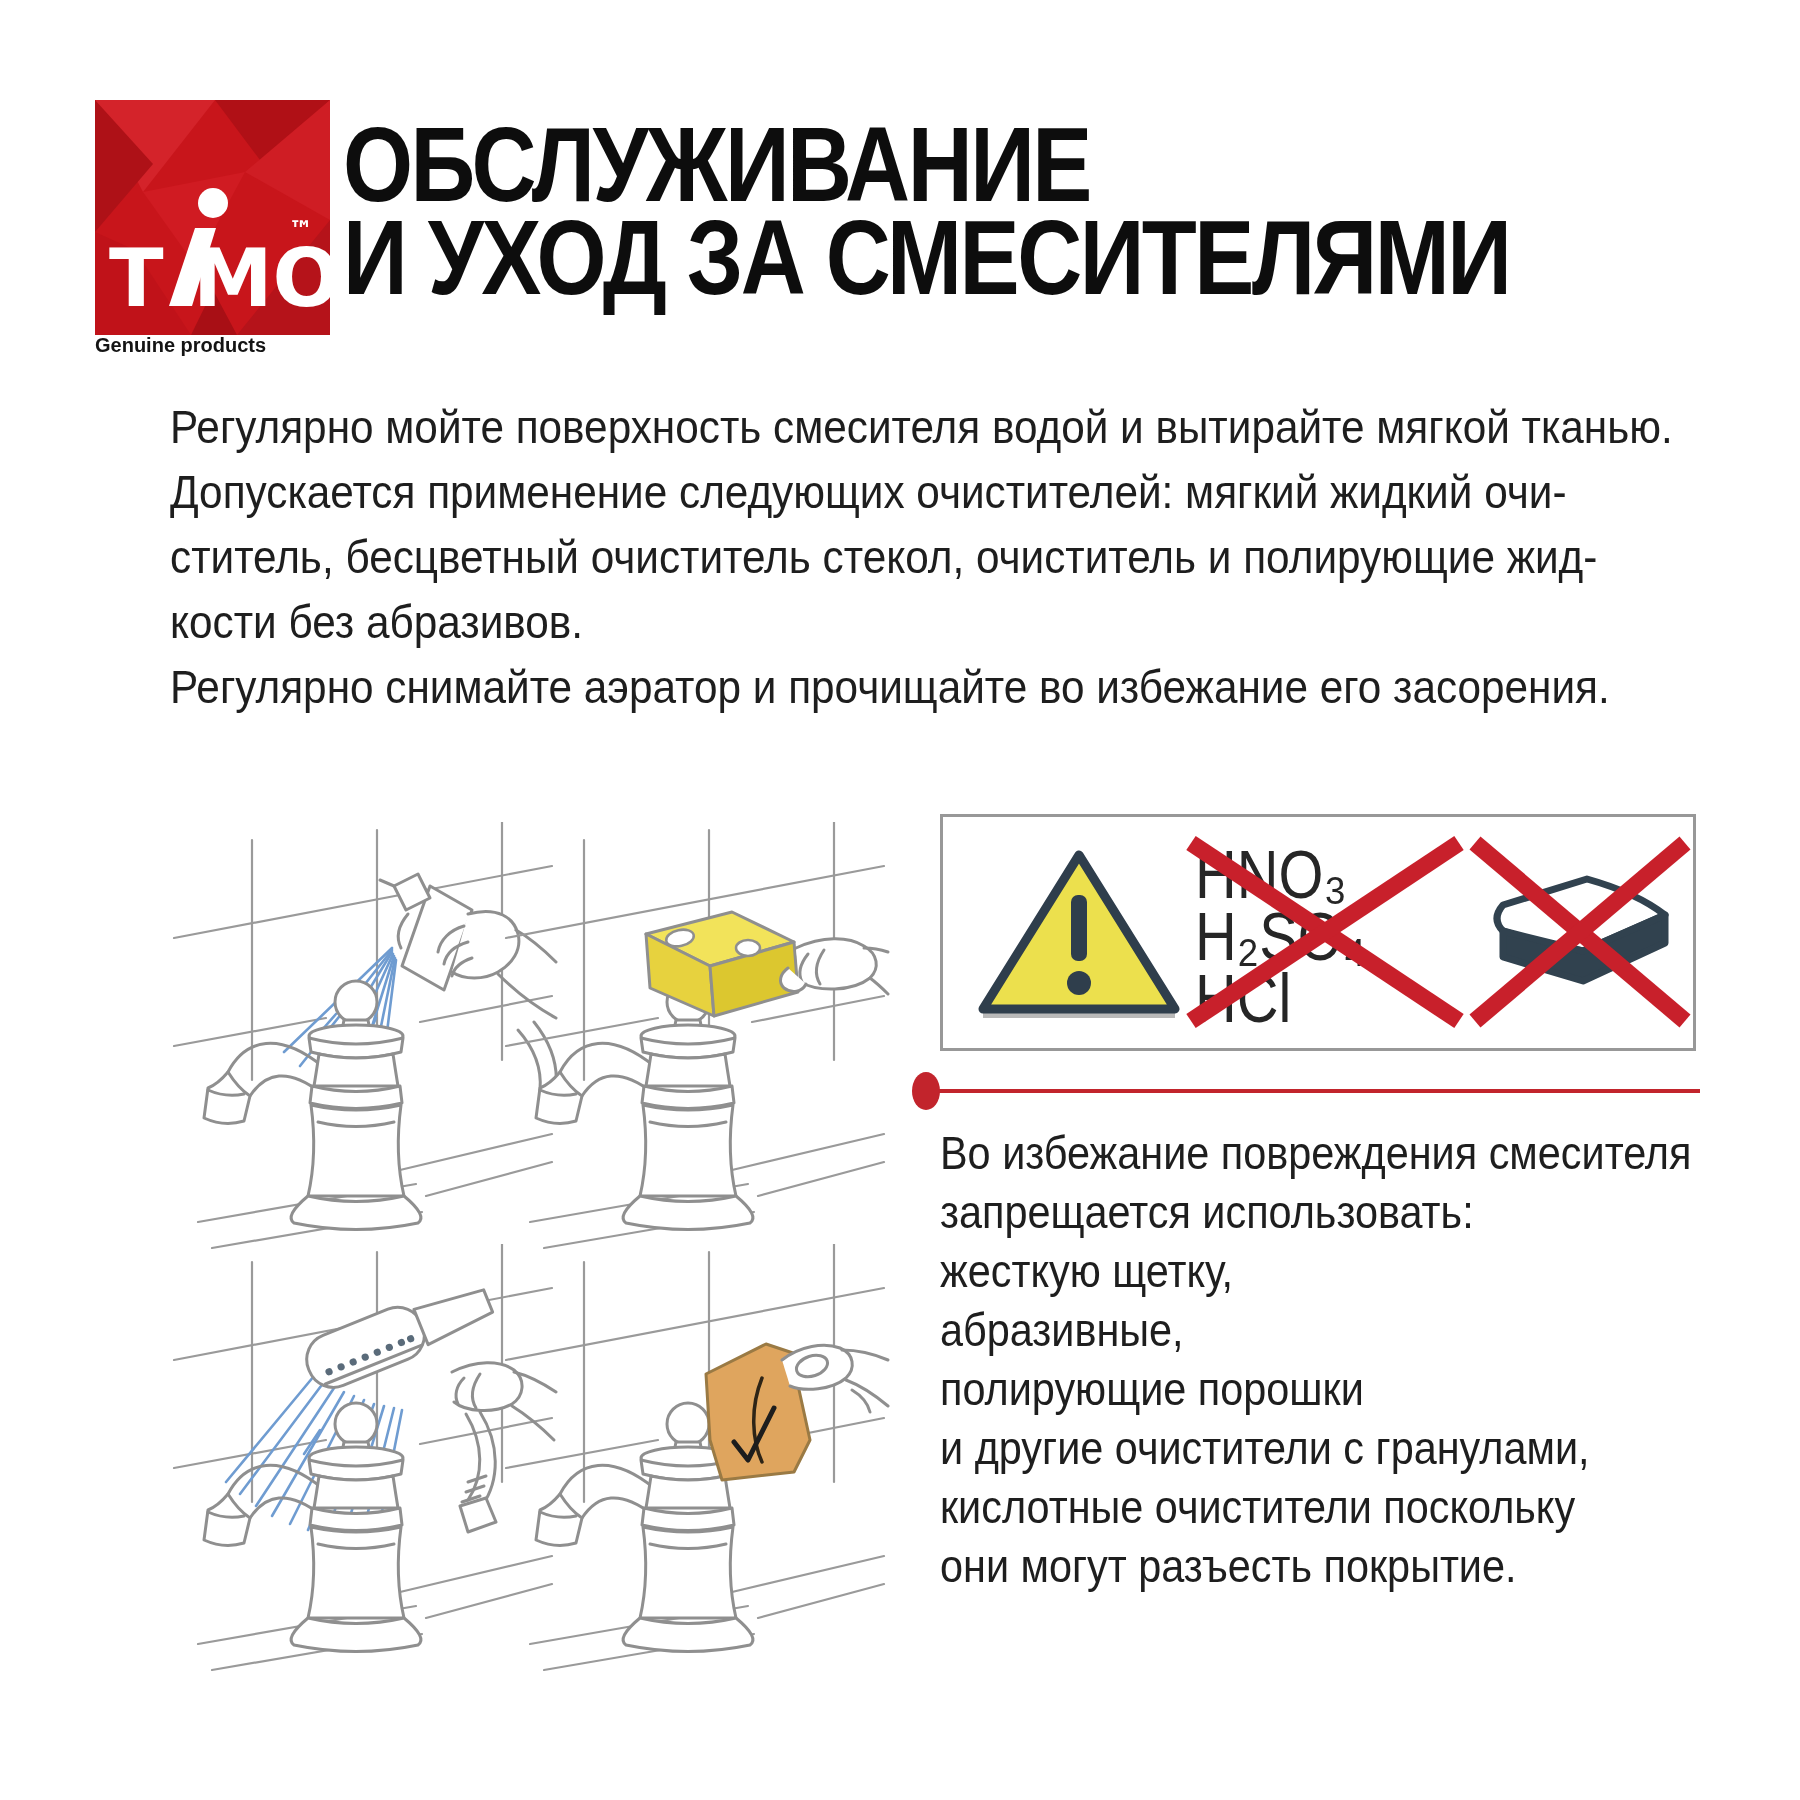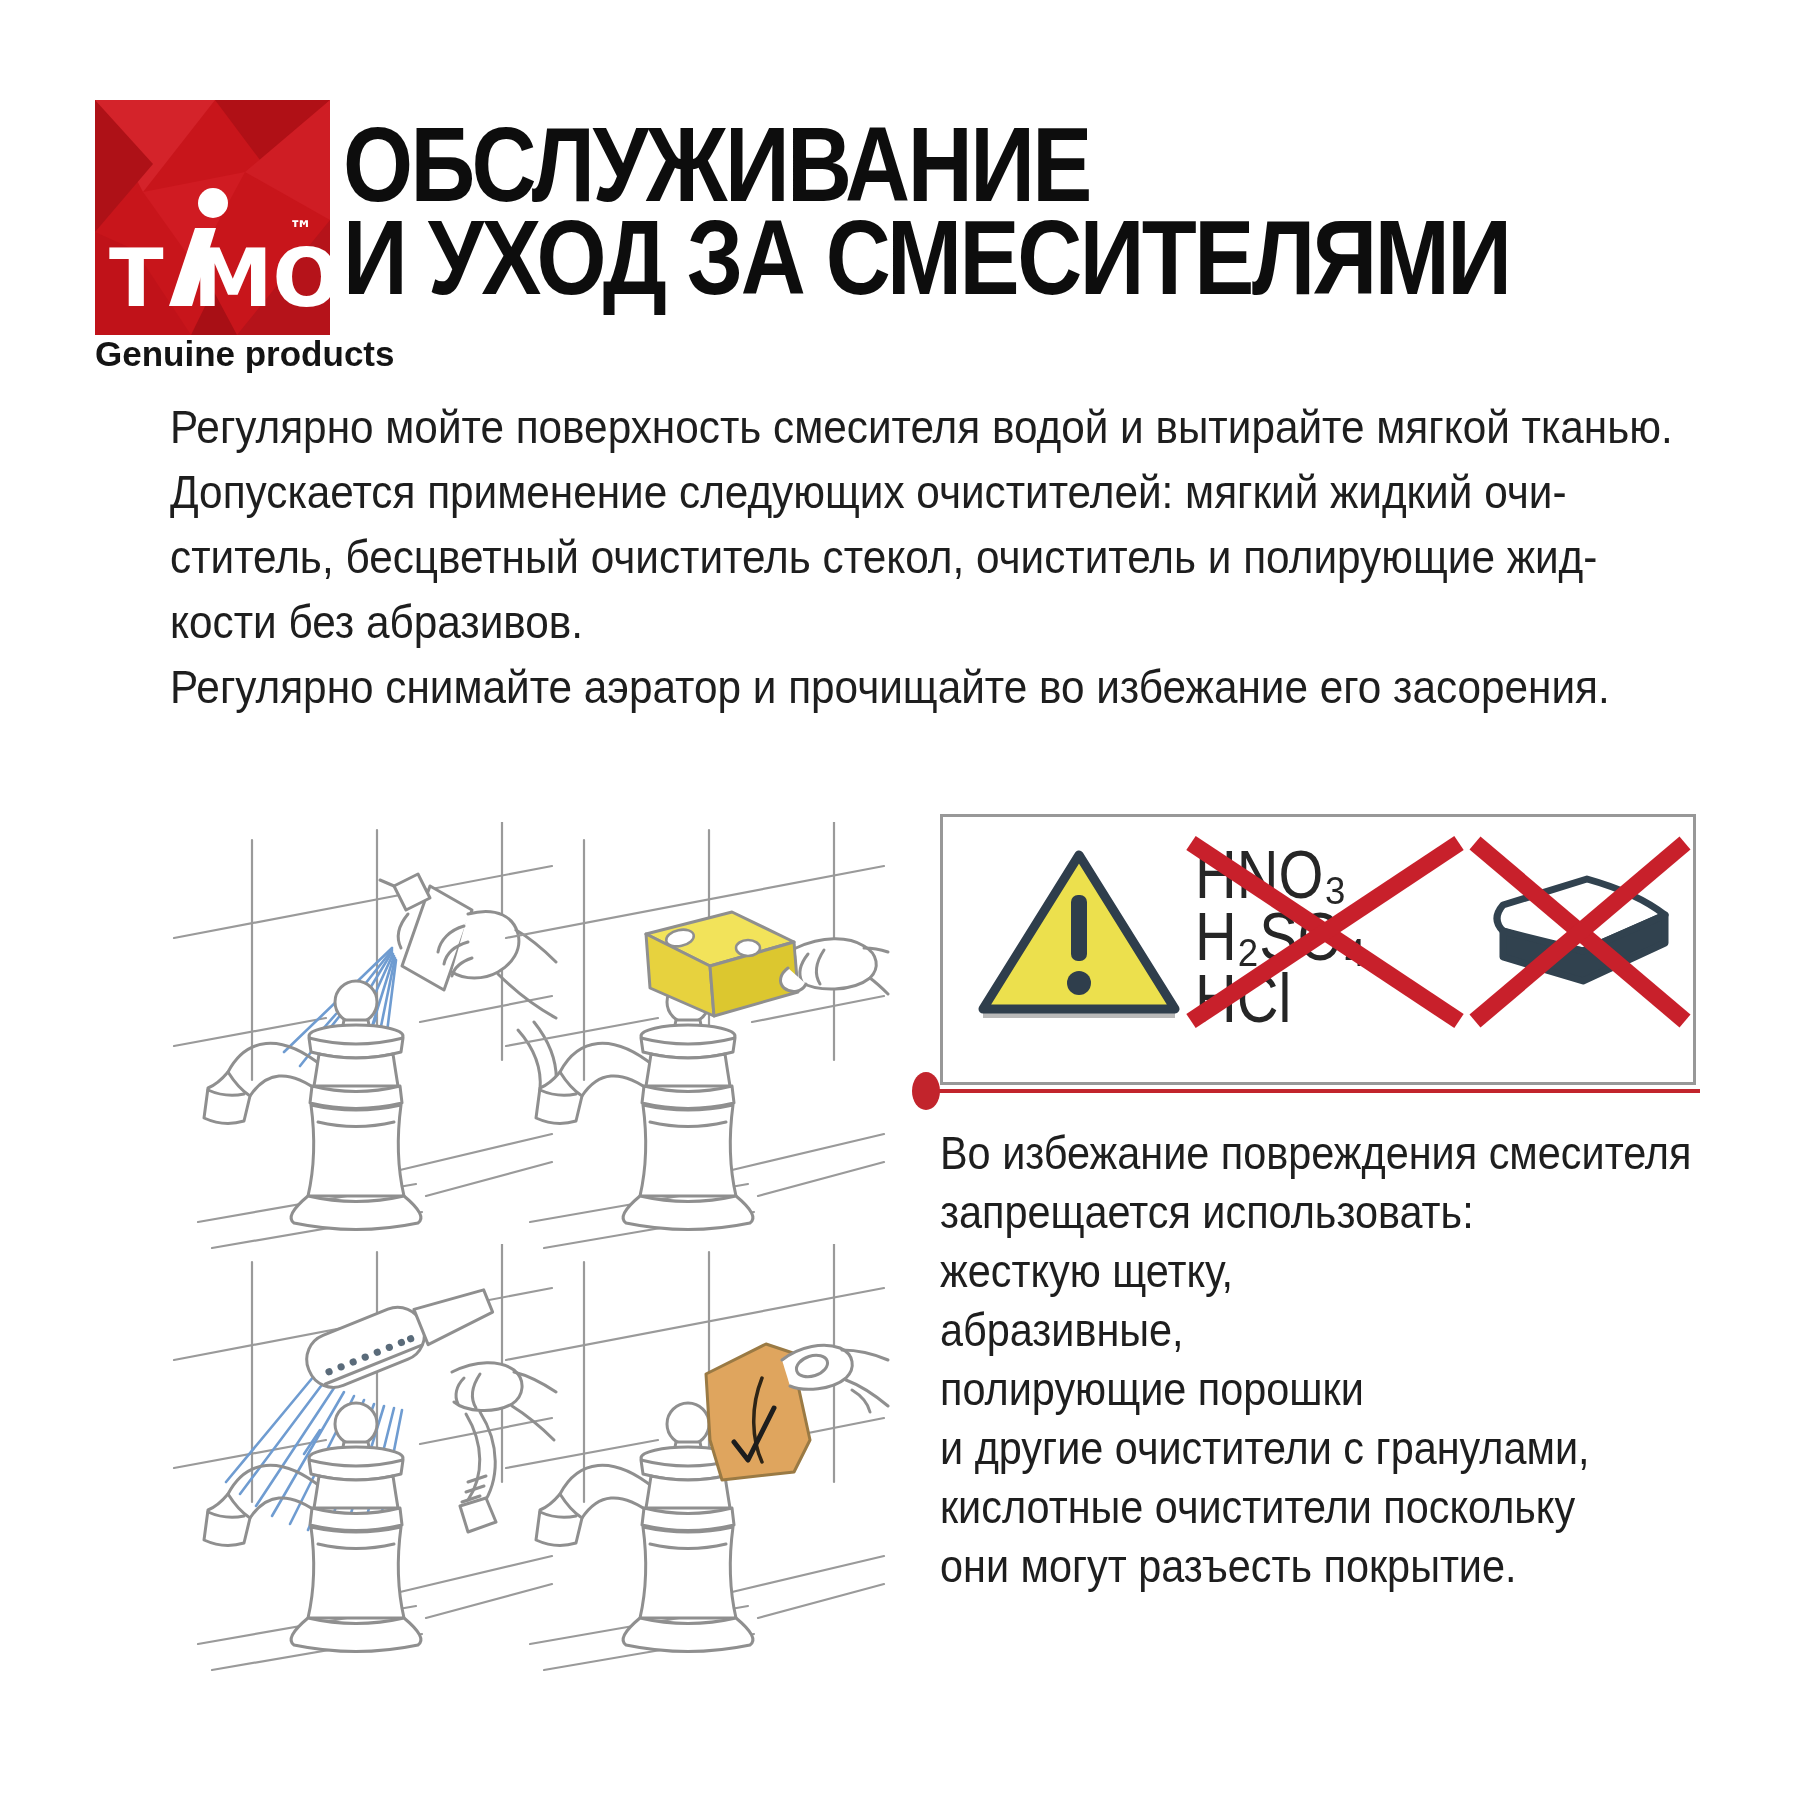--- a/index.html
+++ b/index.html
@@ -1,34 +1,34 @@
 <!DOCTYPE html>
 <html><head>
 <meta charset="utf-8">
 <style>
   html,body{margin:0;padding:0;background:#ffffff;}
   .page{position:relative;width:1800px;height:1800px;background:#ffffff;overflow:hidden;
         font-family:"Liberation Sans","DejaVu Sans",sans-serif;color:#1c1c1c;}
 
   
   .logo{position:absolute;left:95px;top:100px;width:235px;height:235px;}
-  .tagline{position:absolute;left:95px;top:334px;font-size:35px;font-weight:bold;color:#141414;
+  .tagline{position:absolute;left:95px;top:334px;font-size:20px;font-weight:bold;color:#141414;
            letter-spacing:0;white-space:nowrap;text-align:center;}
 
   
   .title{position:absolute;left:343px;top:118px;font-size:106px;line-height:93px;font-weight:bold;
          color:#0d0d0d;letter-spacing:-3px;transform:scaleX(0.85);transform-origin:left top;
          white-space:nowrap;}
 
   
   .intro{position:absolute;left:170px;top:394px;font-size:47px;line-height:65px;color:#1e1e1e;
          transform:scaleX(0.90);transform-origin:left top;white-space:nowrap;}
 
   
-  .warnbox{position:absolute;left:940px;top:814px;width:756px;height:271px;background:#fff;
+  .warnbox{position:absolute;left:940px;top:814px;width:756px;height:237px;background:#fff;
            border:3px solid #989898;box-sizing:border-box;}
   .tri{position:absolute;left:30px;top:30px;}
   .chems{position:absolute;left:252px;top:26px;font-size:68px;line-height:62px;color:#262626;
          transform:scaleX(0.85);transform-origin:left top;white-space:nowrap;}
   .xover{position:absolute;}
 
   
   .dot{position:absolute;left:912px;top:1072px;width:28px;height:38px;border-radius:50%;background:#c2242c;}
   .redline{position:absolute;left:936px;top:1089px;width:764px;height:4px;background:#c2242c;}
 

